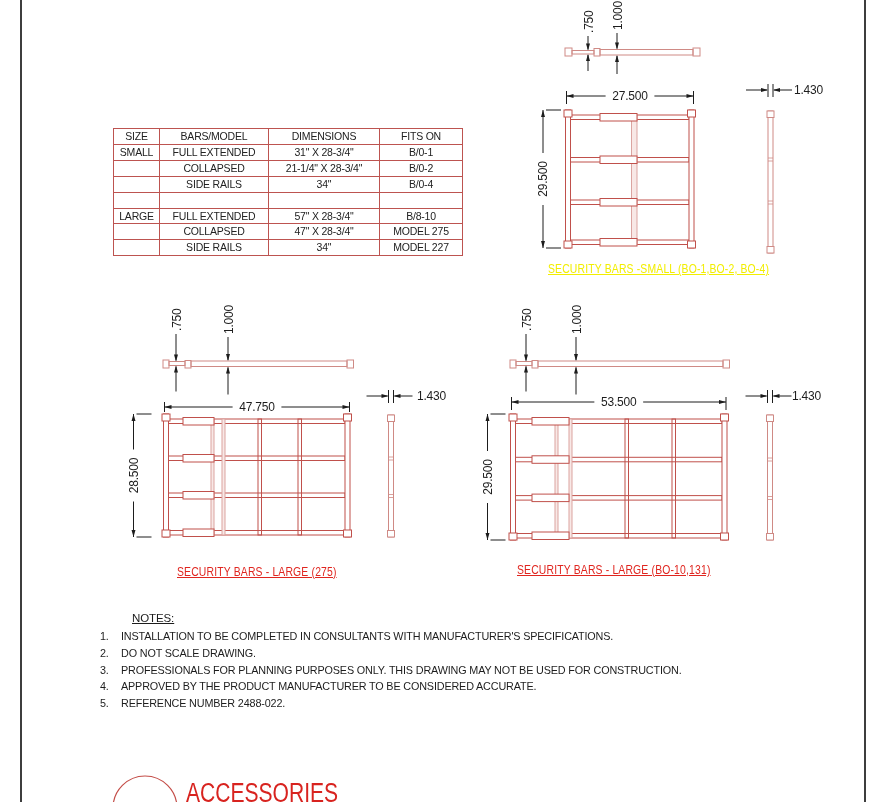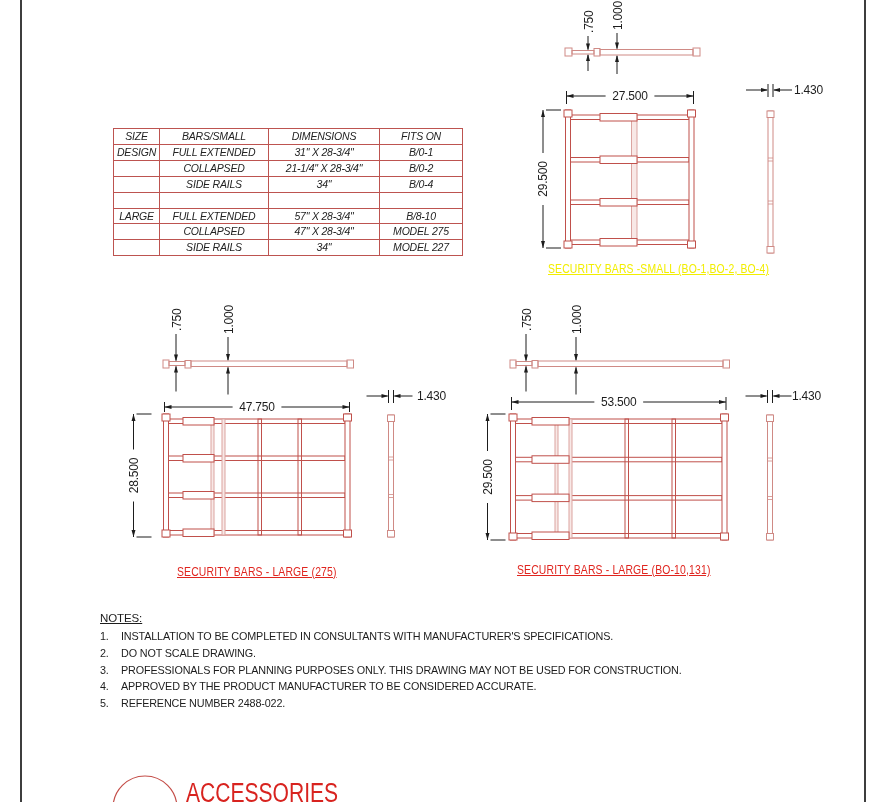--- a/index.html
+++ b/index.html
@@ -10,38 +10,38 @@
   }
   .vborder{position:absolute;top:0;width:1.5px;height:802px;background:var(--sheet-border);}
   #border-left{left:20px;}
   #border-right{left:864px;}
 
   
   #spec-table{position:absolute;left:113px;top:128px;border-collapse:collapse;table-layout:fixed;}
   #spec-table th,#spec-table td{
     border:1px solid var(--tbl-border);font-weight:normal;font-size:10.5px;color:#222;
     text-align:center;vertical-align:middle;padding:0;height:14.9px;line-height:14.9px;
-    letter-spacing:-0.2px;white-space:nowrap;overflow:hidden;font-style:italic;
+    letter-spacing:-0.2px;white-space:nowrap;overflow:hidden;
   }
 
   
   #cad-svg{position:absolute;left:0;top:0;}
 
   
   .dwg-label{
     position:absolute;font-size:13px;letter-spacing:0.2px;white-space:nowrap;
     transform:scaleX(0.8);transform-origin:0 0;text-decoration:underline;
   }
   #label-small{left:548px;top:261px;}
   #label-275{left:177px;top:564px;}
   #label-bo10{left:517px;top:562px;}
 
   
   #notes{position:absolute;left:100px;top:612px;width:700px;color:#1d1d1d;}
-  #notes-title{font-size:11.5px;text-decoration:underline;margin-bottom:4px;letter-spacing:-0.1px;}
+  #notes-title{font-size:11.5px;text-decoration:underline;margin-bottom:4px;letter-spacing:-0.1px;margin-left:32px;}
   .note-item{display:flex;font-size:10.8px;line-height:16.8px;letter-spacing:-0.15px;}
   .note-num{width:21px;flex:none;}
   .note-text{flex:1;}
 
   
   #title-circle-svg{position:absolute;left:110px;top:774px;}
   #accessories{
     position:absolute;left:186px;top:778px;font-size:27px;white-space:nowrap;
     transform:scaleX(0.78);transform-origin:0 0;
   }
@@ -56,28 +56,28 @@
   <table id="spec-table">
     <colgroup>
       <col style="width:46px">
         <col style="width:109px">
         <col style="width:111px">
         <col style="width:83px">
     </colgroup>
     <thead>
       <tr>
         <th>SIZE</th>
-        <th>BARS/SMALL</th>
+        <th>BARS/MODEL</th>
         <th>DIMENSIONS</th>
         <th>FITS ON</th>
       </tr>
     </thead>
     <tbody id="spec-table-body">
         <tr>
-          <td>DESIGN</td>
+          <td>SMALL</td>
           <td>FULL EXTENDED</td>
           <td>31" X 28-3/4"</td>
           <td>B/0-1</td>
         </tr>
         <tr>
           <td></td>
           <td>COLLAPSED</td>
           <td>21-1/4" X 28-3/4"</td>
           <td>B/0-2</td>
         </tr>

